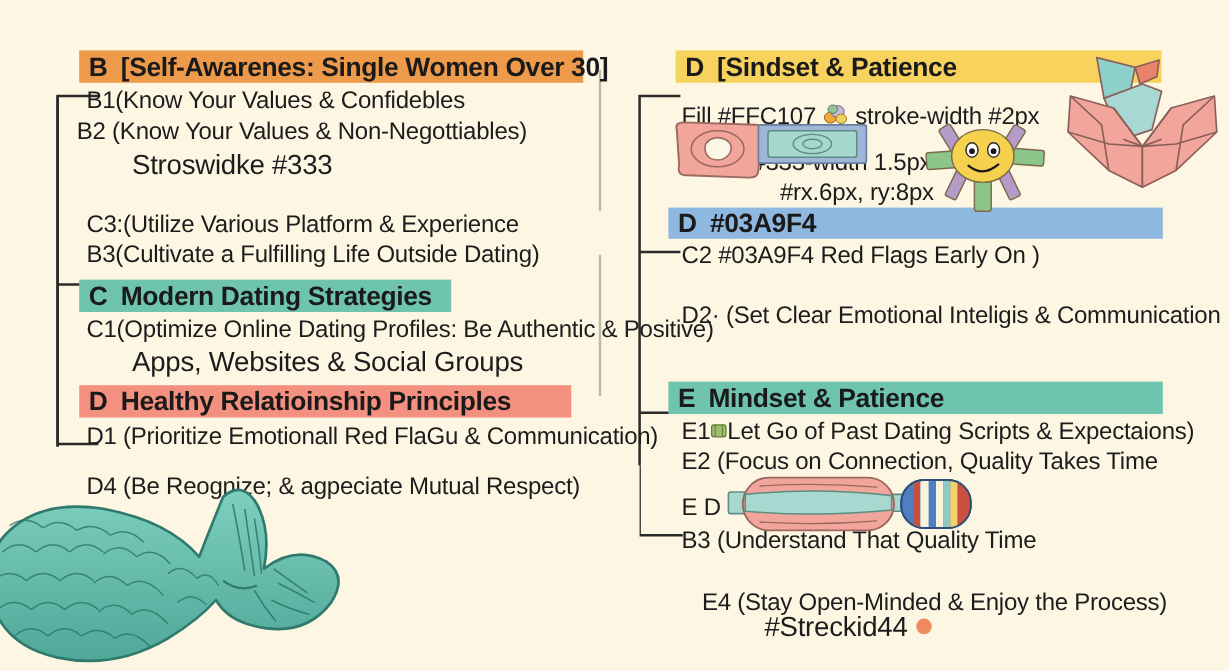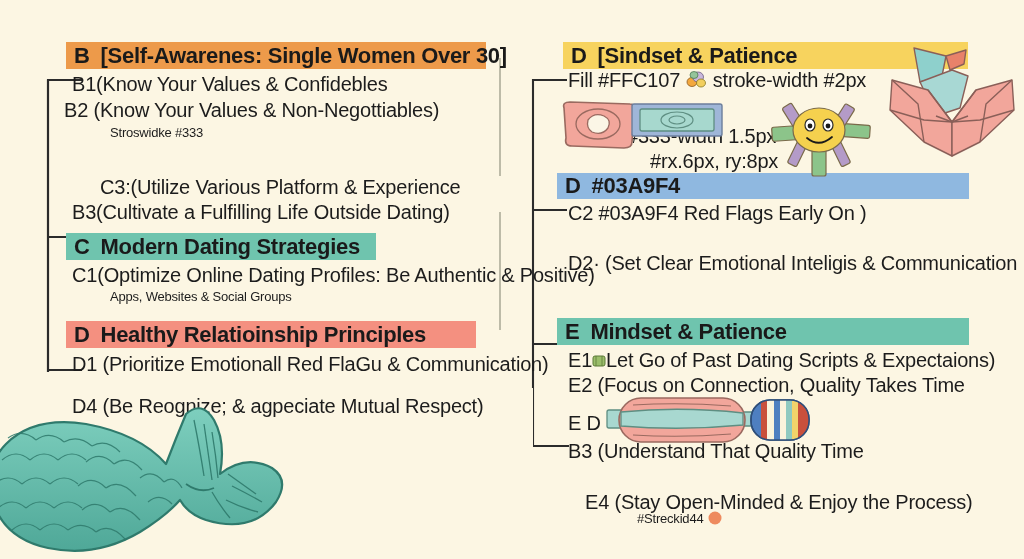--- a/index.html
+++ b/index.html
@@ -20,21 +20,21 @@
 
   
   .row {
     position: absolute;
     white-space: nowrap;
     font-size: 20px;
     letter-spacing: -0.2px;
     color: #1c1c1c;
     line-height: 1;
   }
-  .row.sub { font-size: 13px; }
+  .row.sub { font-size: 23px; }
 
   
   .bar {
     position: absolute;
     display: flex;
     align-items: center;
     white-space: nowrap;
     font-size: 22px;
     font-weight: 700;
     color: #1a1a1a;
@@ -111,21 +111,21 @@
 
   <div class="row" style="left:72px; top:74px;">
     <span>B1(</span><span>Know Your Values &amp; Confidebles</span>
   </div>
   <div class="row" style="left:64px; top:100px;">
     <span>B2 (</span><span>Know Your Values &amp; Non-Negottiables)</span>
   </div>
   <div class="row sub" style="left:110px; top:126px;">
     <span>Stroswidke #333</span>
   </div>
-  <div class="row" style="left:72px; top:177px;margin-left:28px;">
+  <div class="row" style="left:72px; top:177px;">
     <span>C3:(</span><span>Utilize Various Platform &amp; Experience</span>
   </div>
   <div class="row" style="left:72px; top:202px;">
     <span>B3(</span><span>Cultivate a Fulfilling Life Outside Dating)</span>
   </div>
 
   <div class="bar" style="left:66px; top:233px; width:310px; height:27px; background:#6FC4AE;">
     <span class="letter">C</span>
     <span class="btxt">Modern Dating Strategies</span>
   </div>
@@ -147,21 +147,21 @@
   </div>
   <div class="row" style="left:72px; top:396px;">
     <span>D4 (</span><span>Be Reognize; &amp; agpeciate Mutual Respect)</span>
   </div>
 
   <div class="bar" style="left:563px; top:42px; width:405px; height:27px; background:#F7D35E;">
     <span class="letter">D</span>
     <span class="btxt">[Sindset &amp; Patience</span>
   </div>
 
-  <div class="row" style="left:568px; top:70px;text-align:center;">
+  <div class="row" style="left:568px; top:86px;text-align:center;">
     <span>Fill #FFC107</span>
     <span class="inline-ico">
       <svg width="22" height="20" viewBox="0 0 22 20">
         <ellipse cx="7" cy="13" rx="5" ry="4.5" fill="#F3A83E" stroke="#8a5a22" stroke-width="0.8"></ellipse>
         <ellipse cx="13" cy="8" rx="5.5" ry="5" fill="#C9B7DC" stroke="#6c5d80" stroke-width="0.8"></ellipse>
         <ellipse cx="16" cy="14" rx="4.5" ry="4" fill="#F2CF5E" stroke="#8a7a22" stroke-width="0.8"></ellipse>
         <ellipse cx="9" cy="6" rx="4" ry="3.5" fill="#94C49A" stroke="#4e7a52" stroke-width="0.8"></ellipse>
       </svg>
     </span>
     <span>stroke-width #2px</span>

